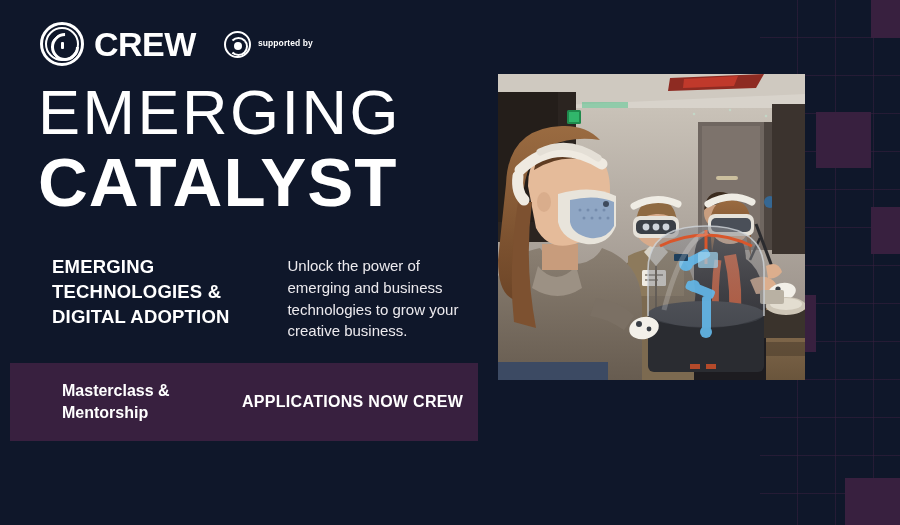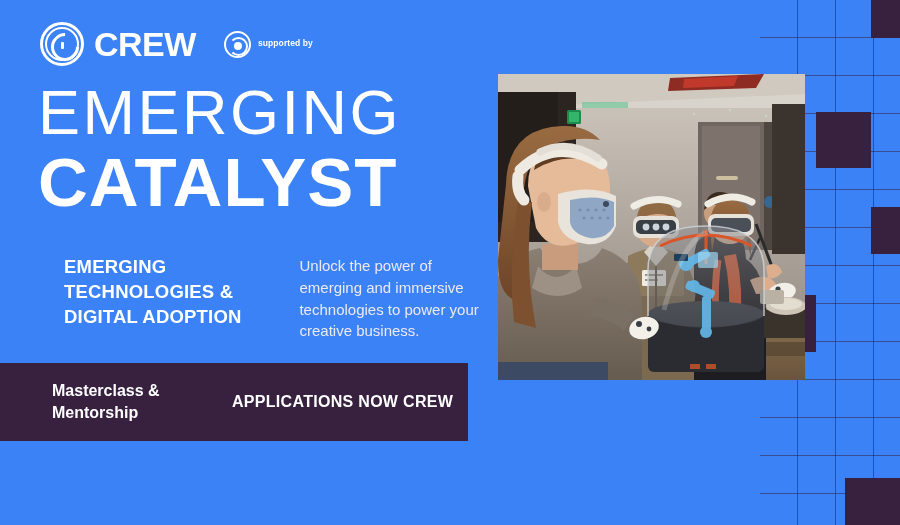--- a/index.html
+++ b/index.html
@@ -3,21 +3,21 @@
 <meta charset="utf-8">
 <style>
   html,body{margin:0;padding:0;}
   body{
     width:900px;height:525px;
     background:#636879;
     font-family:"Liberation Sans", sans-serif;
     overflow:hidden;
     position:relative;
   }
-  .stage{position:absolute;inset:0;width:900px;height:525px;overflow:hidden;background:#3b82f6;}
+  .stage{position:absolute;inset:0;width:900px;height:525px;overflow:hidden;background:#0f172a;}
 
   
   .grid-pattern{
     position:absolute;left:760px;top:0;width:140px;height:525px;
     background-image:
       linear-gradient(to right, rgba(56,32,63,.55) 1px, transparent 1px),
       linear-gradient(to bottom, rgba(56,32,63,.55) 1px, transparent 1px);
     background-size:38px 38px;
     background-position:-1px -1px;
   }
@@ -61,32 +61,32 @@
   .h-line1{
     color:#fff;font-size:63px;line-height:.98;font-weight:300;
     letter-spacing:2.5px;
   }
   .h-line2{
     color:#fff;font-size:69px;line-height:1.0;font-weight:bold;
     letter-spacing:1px;margin-top:4px;
   }
 
   
-  .sub-wrap{position:absolute;left:64px;top:255px;width:420px;display:flex;}
+  .sub-wrap{position:absolute;left:52px;top:255px;width:420px;display:flex;}
   .subhead{
     color:#fff;font-weight:bold;font-size:18.5px;line-height:1.35;
     letter-spacing:.2px;width:220px;
   }
   .bodycopy{
     color:#eceaee;font-size:15px;line-height:1.45;width:185px;margin-left:16px;font-weight:400;
   }
 
   
   .banner{
-    position:absolute;left:0;top:363px;width:468px;height:78px;background:#38203f;
+    position:absolute;left:10px;top:363px;width:468px;height:78px;background:#38203f;
     display:flex;align-items:center;
   }
   .banner-left{color:#fff;font-weight:bold;font-size:16px;line-height:1.35;margin-left:52px;width:180px;}
   .banner-right{color:#fff;font-weight:bold;font-size:16px;line-height:1.35;letter-spacing:.3px;}
 
   
   .photo{
     position:absolute;left:498px;top:74px;width:307px;height:306px;
     overflow:hidden;background:#2a2421;
   }
@@ -130,21 +130,21 @@
 
   </div>
 
   <div class="headline">
     <div class="h-line1">EMERGING</div>
     <div class="h-line2">CATALYST</div>
   </div>
 
   <div class="sub-wrap">
     <div class="subhead">EMERGING TECHNOLOGIES &amp; DIGITAL ADOPTION</div>
-    <div class="bodycopy">Unlock the power of emerging and immersive technologies to power your creative business.</div>
+    <div class="bodycopy">Unlock the power of emerging and business technologies to grow your creative business.</div>
   </div>
 
   <div class="banner">
     <div class="banner-left">Masterclass &amp; Mentorship</div>
     <div class="banner-right">APPLICATIONS NOW CREW</div>
   </div>
 
   <div class="photo">
     <svg viewBox="0 0 307 306" preserveAspectRatio="xMidYMid slice">
       <defs>

